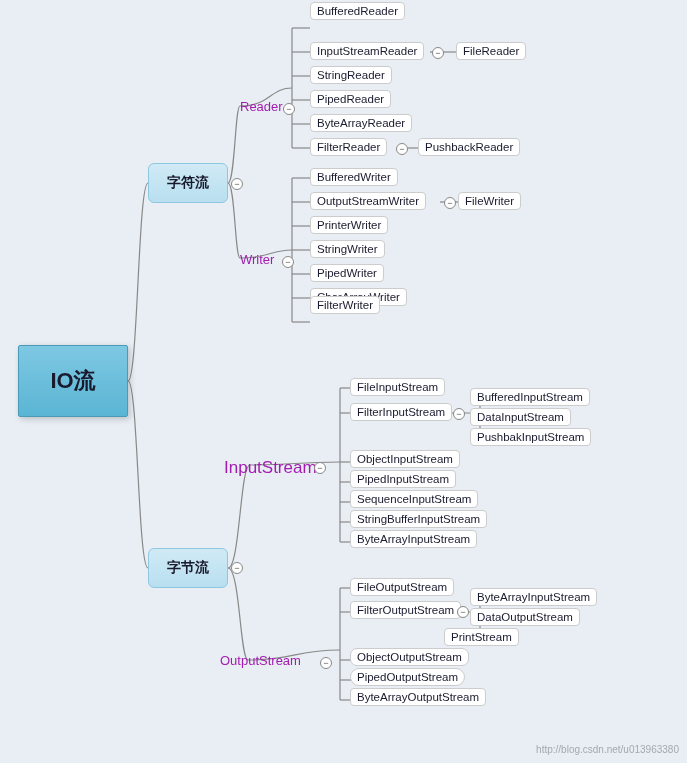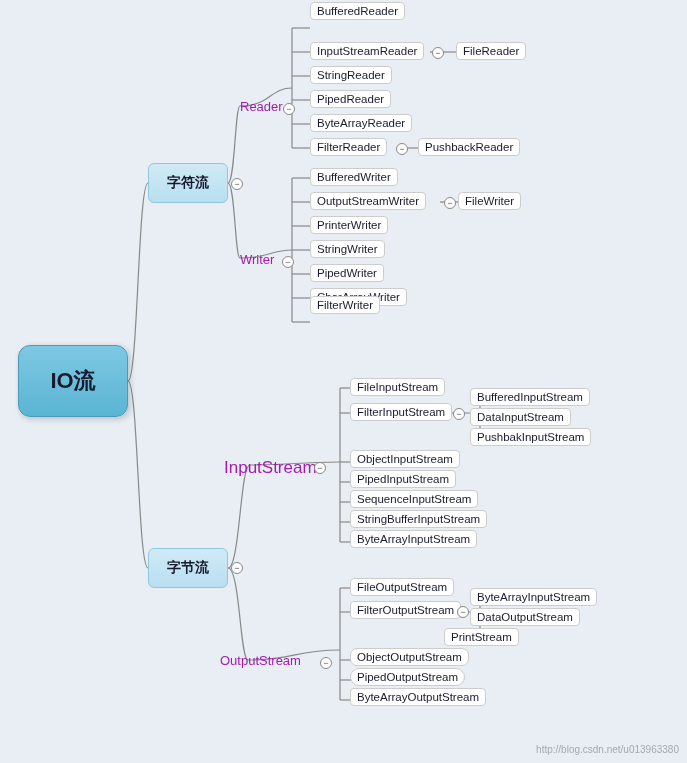--- a/index.html
+++ b/index.html
@@ -21,21 +21,21 @@
     }
 
     
     .root-node {
       position: absolute;
       left: 18px;
       top: 345px;
       width: 110px;
       height: 72px;
       background: linear-gradient(180deg, #7ec8e3 0%, #5ab5d4 100%);
-      border-radius: 12px;
+      border-radius: 2px;
       border: 1px solid #4a9ab8;
       display: flex;
       align-items: center;
       justify-content: center;
       font-size: 22px;
       font-weight: bold;
       color: #1a1a2e;
       box-shadow: 2px 2px 6px rgba(0,0,0,0.2);
     }
 

